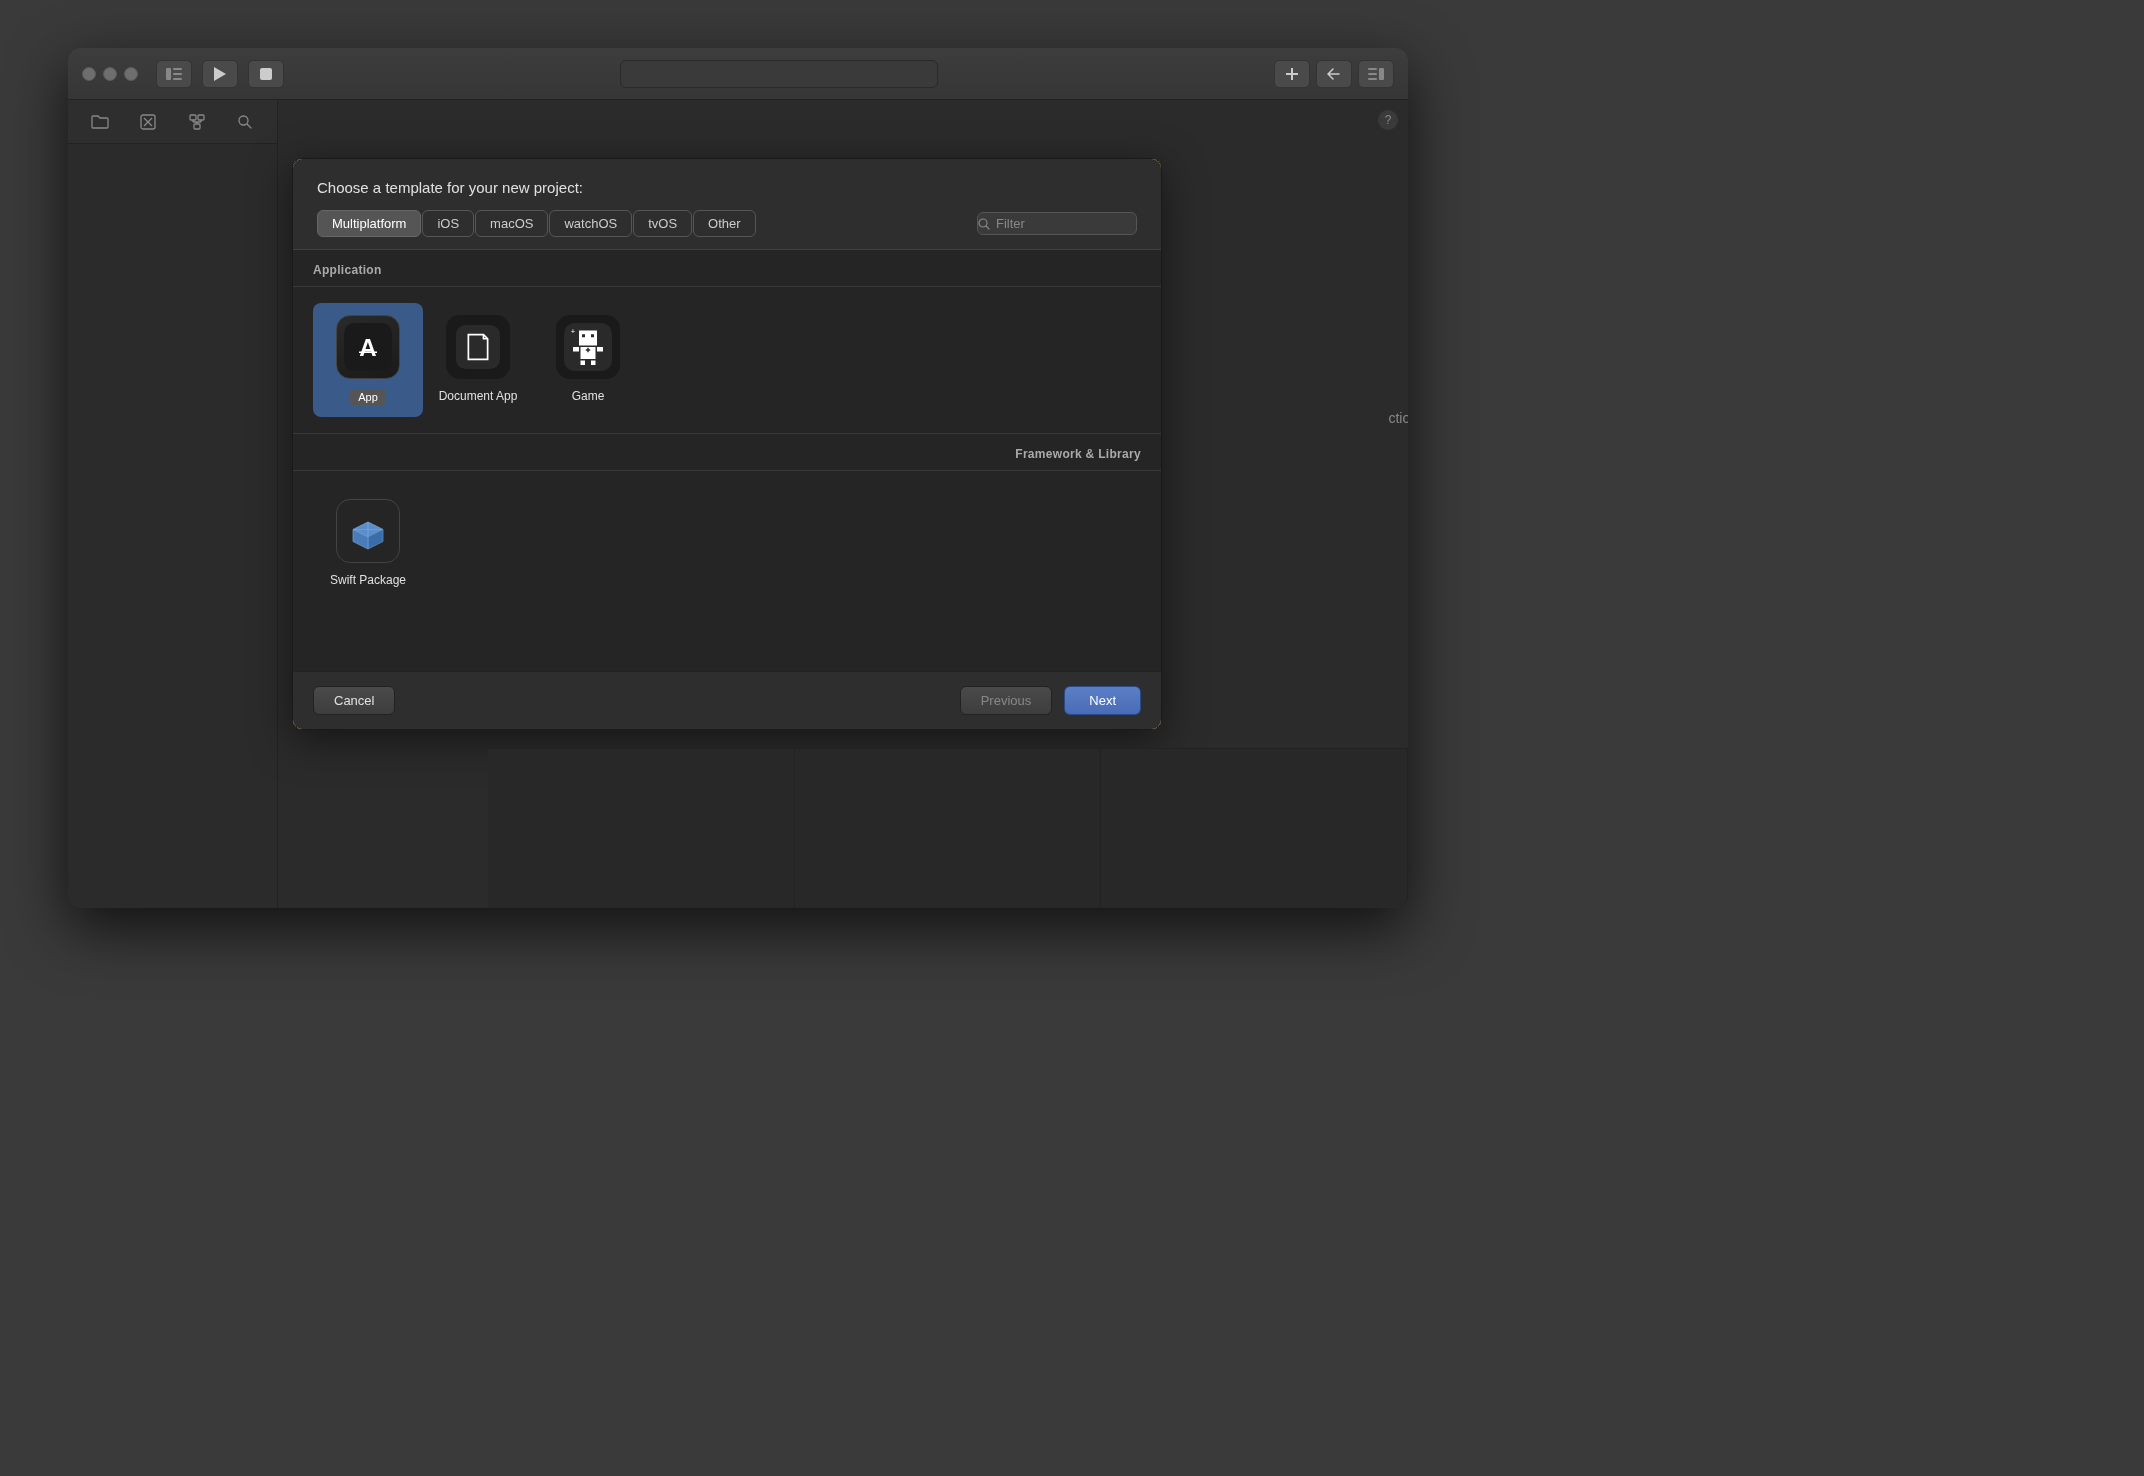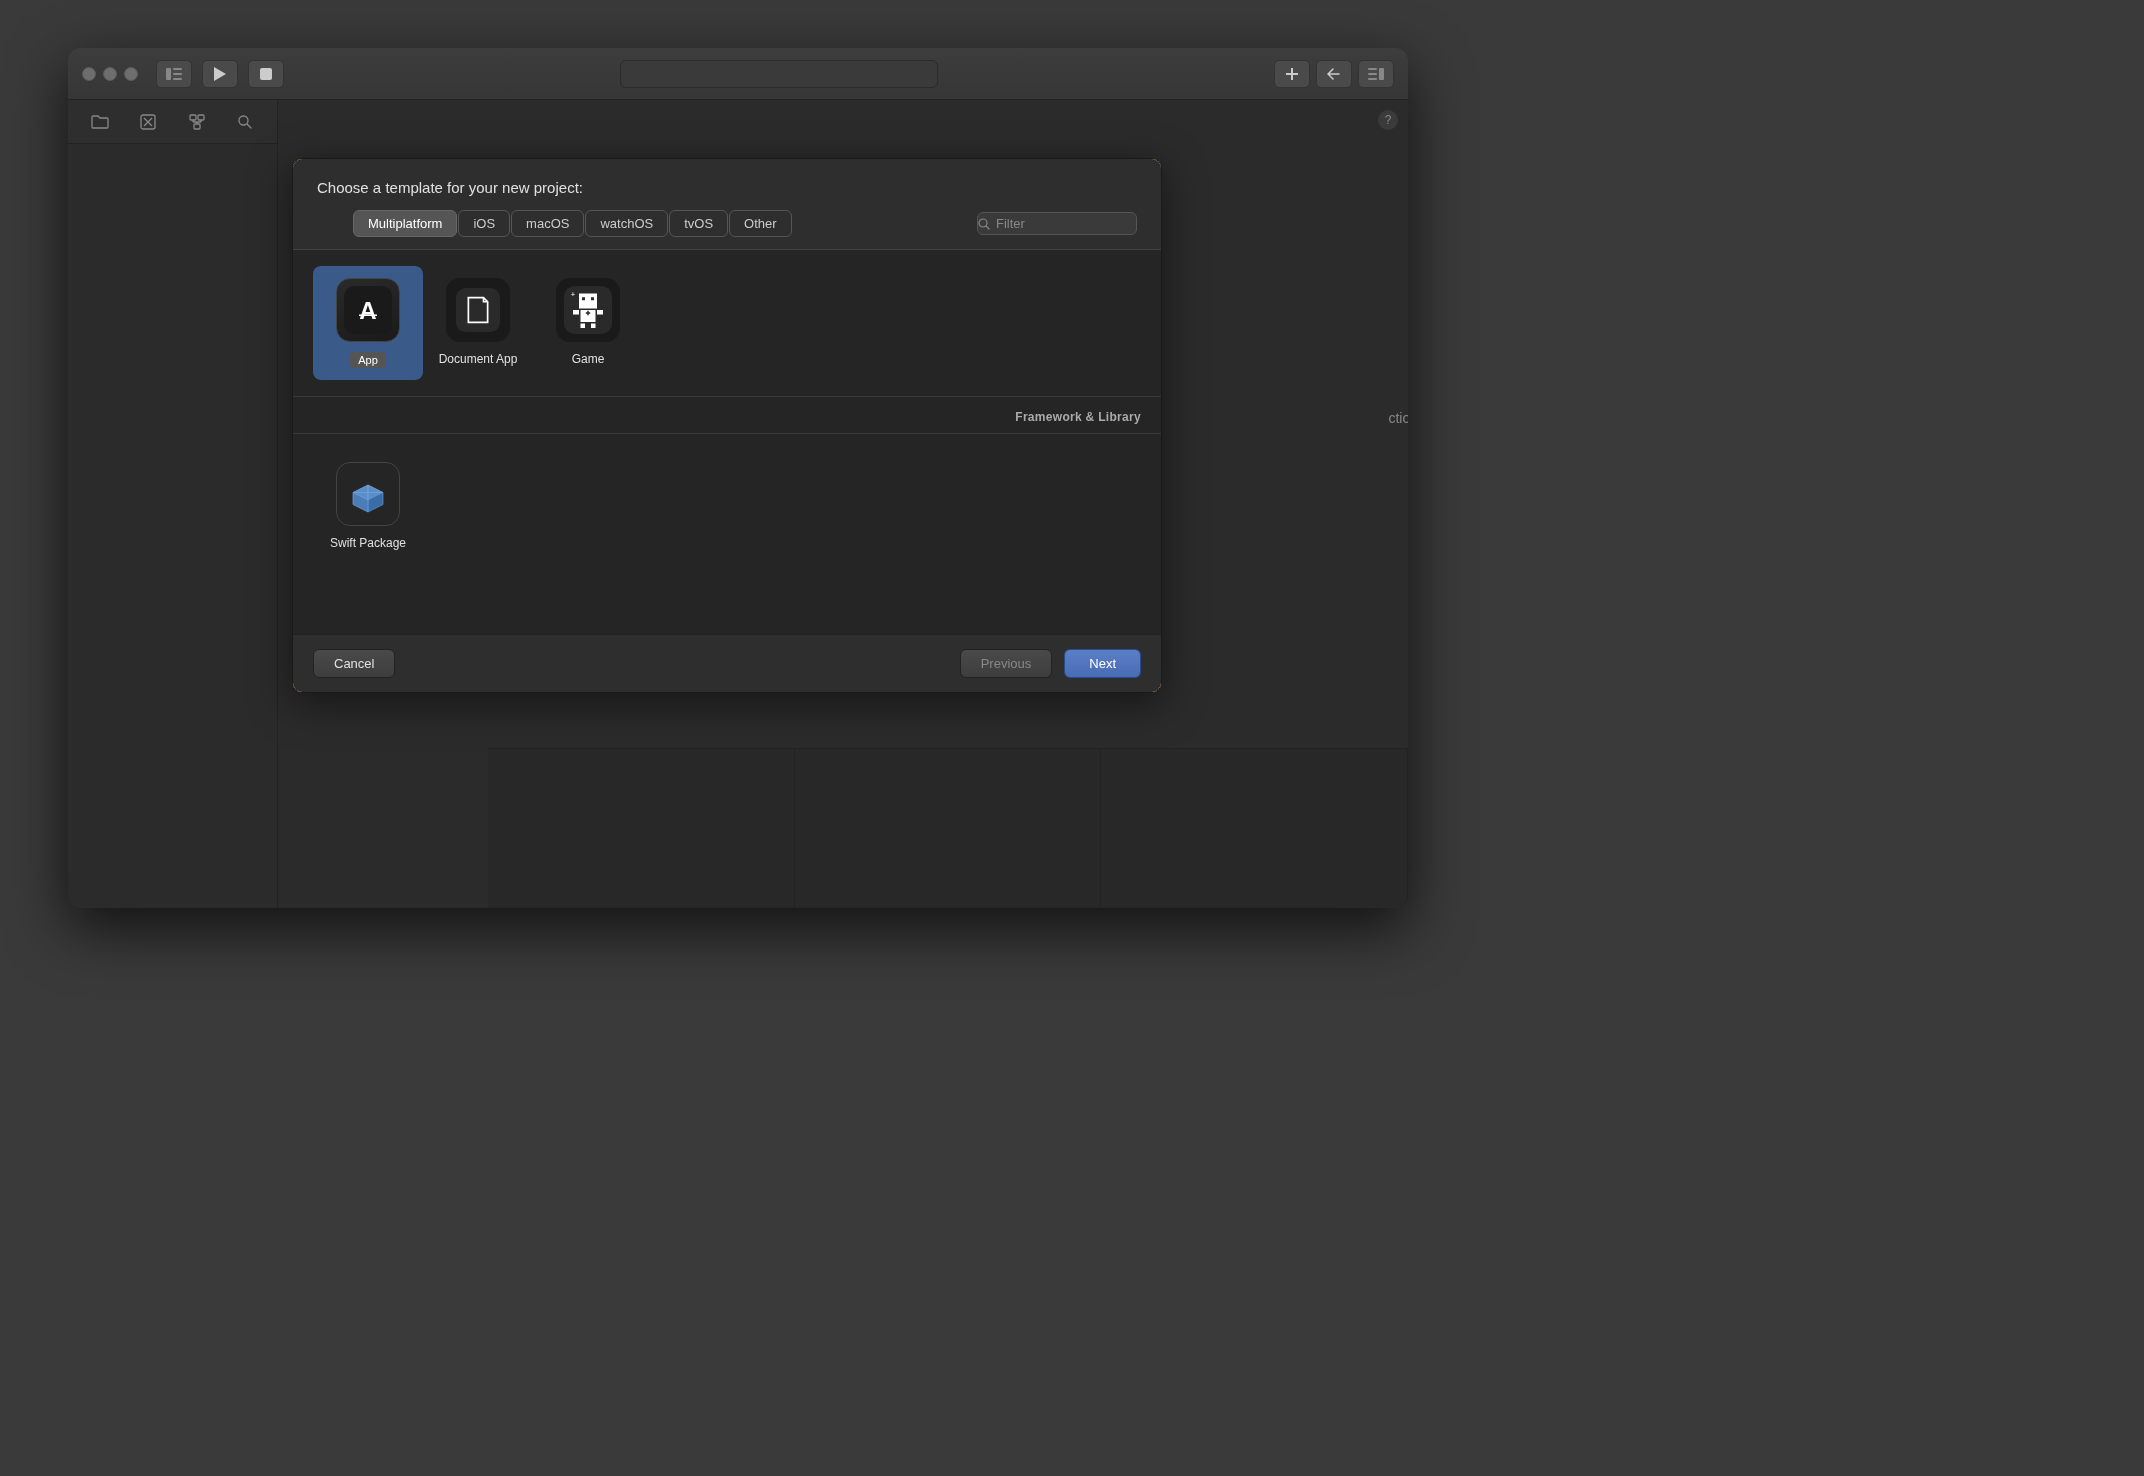--- a/index.html
+++ b/index.html
@@ -159,21 +159,20 @@
       border: 1px solid #555;
       border-radius: 6px;
       margin-right: 1px;
       background: transparent;
     }
 
     .tab-item.active {
       background: #555;
       color: #fff;
       border-color: #666;
-      margin-left: 36px;
     }
 
     .tab-filter {
       margin-left: auto;
       display: flex;
       align-items: center;
       background: #3a3a3a;
       border: 1px solid #555;
       border-radius: 6px;
       padding: 3px 0;
@@ -502,20 +501,23 @@
               <circle cx="5" cy="5" r="4" stroke="#888" stroke-width="1.2"></circle>
               <line x1="8" y1="8" x2="11" y2="11" stroke="#888" stroke-width="1.2" stroke-linecap="round"></line>
             </svg>
             <span>Filter</span>
           </div>
         </div>
       </div>
 
       <div class="modal-body">
 
+        <div class="section-header">
+          <span class="section-title">Application</span>
+        </div>
 
         <div class="template-grid">
 
           <div class="template-item selected">
             <div class="template-icon app-icon">
               <svg class="app-icon-svg" viewBox="0 0 64 64" fill="none">
                 <rect width="64" height="64" rx="14" fill="#1a1a1a"></rect>
 
                 <text x="32" y="44" text-anchor="middle" font-size="32" font-weight="bold" fill="white" font-family="-apple-system, sans-serif">A</text>
 

